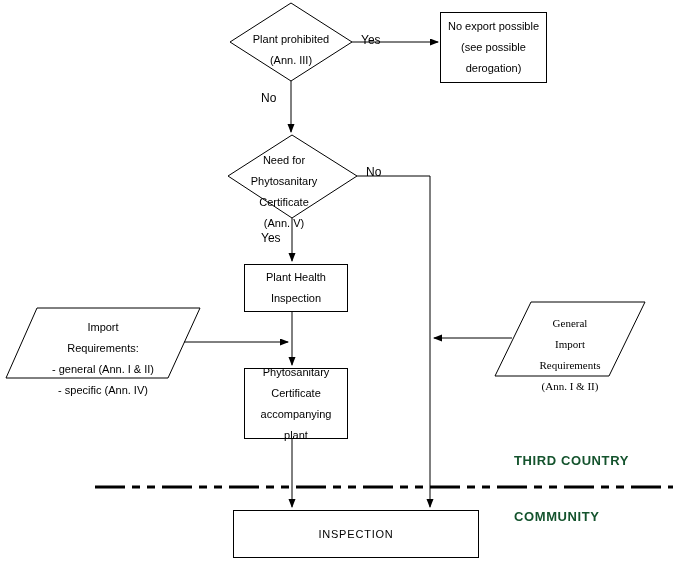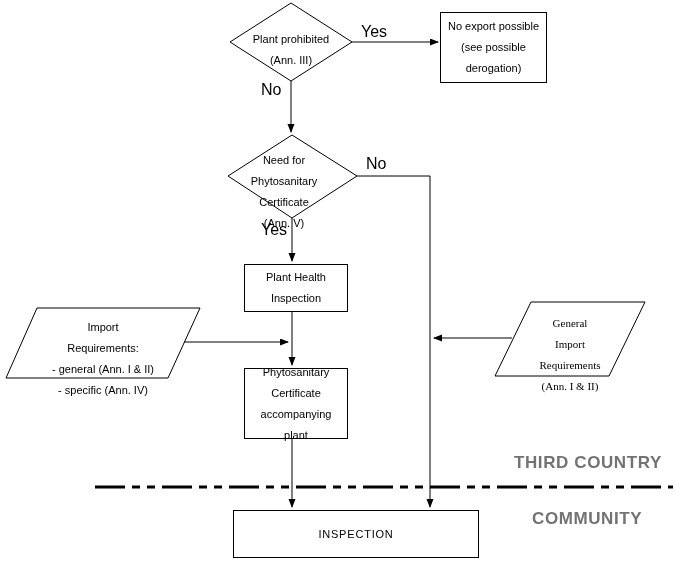--- a/index.html
+++ b/index.html
@@ -32,31 +32,32 @@
   .box {
     border: 1px solid #000000;
     box-sizing: border-box;
     display: flex;
     align-items: center;
     justify-content: center;
     background: #ffffff;
   }
   .edge-label {
     position: absolute;
-    font-size: 16px;
+    font-size: 12px;
     line-height: 12px;
     color: #000000;
     white-space: nowrap;
+    margin-top: 8px;
   }
   .region-label {
     position: absolute;
-    font-size: 17px;
+    font-size: 13px;
     font-weight: bold;
     letter-spacing: 0.6px;
-    color: #737373;
+    color: #14532d;
     white-space: nowrap;
   }
   .caps {
     letter-spacing: 0.8px;
   }
 </style>
 </head>
 <body>
 
 <div class="canvas">
@@ -112,15 +113,15 @@
 Import
 Requirements
 (Ann. I &amp; II)</div>
 
   <div class="edge-label" style="left:361px; top:26px;">Yes</div>
   <div class="edge-label" style="left:261px; top:84px;">No</div>
   <div class="edge-label" style="left:366px; top:158px;">No</div>
   <div class="edge-label" style="left:261px; top:224px;">Yes</div>
 
   <div class="region-label" style="left:514px; top:453px;">THIRD COUNTRY</div>
-  <div class="region-label" style="left:532px; top:509px;">COMMUNITY</div>
+  <div class="region-label" style="left:514px; top:509px;">COMMUNITY</div>
 
 </div>
 
 </body></html>

